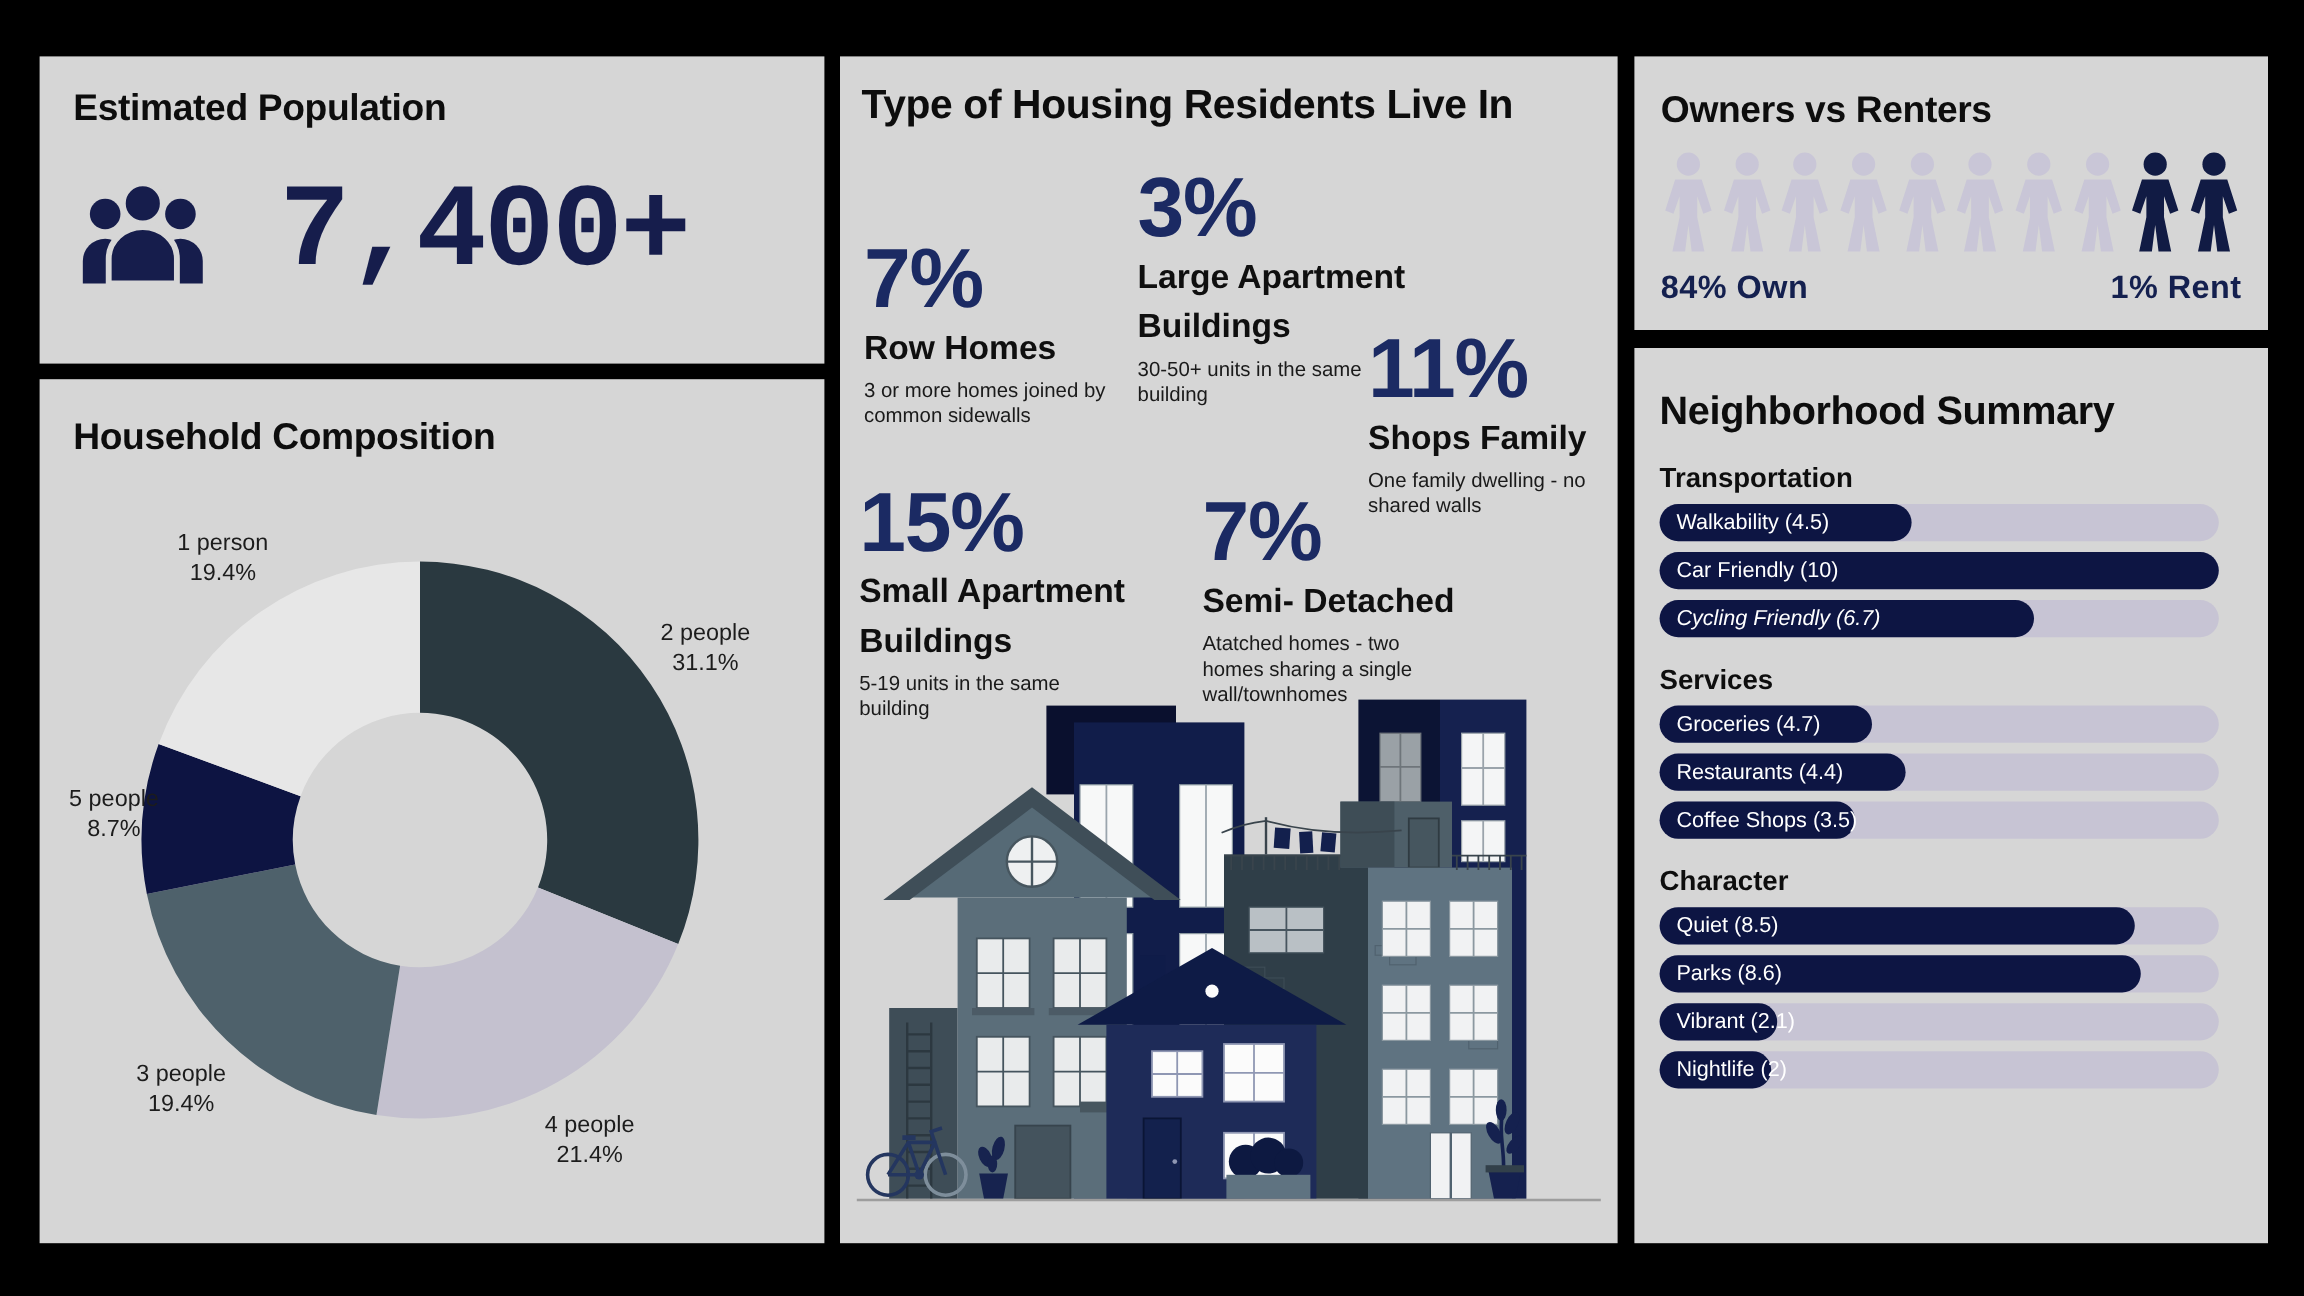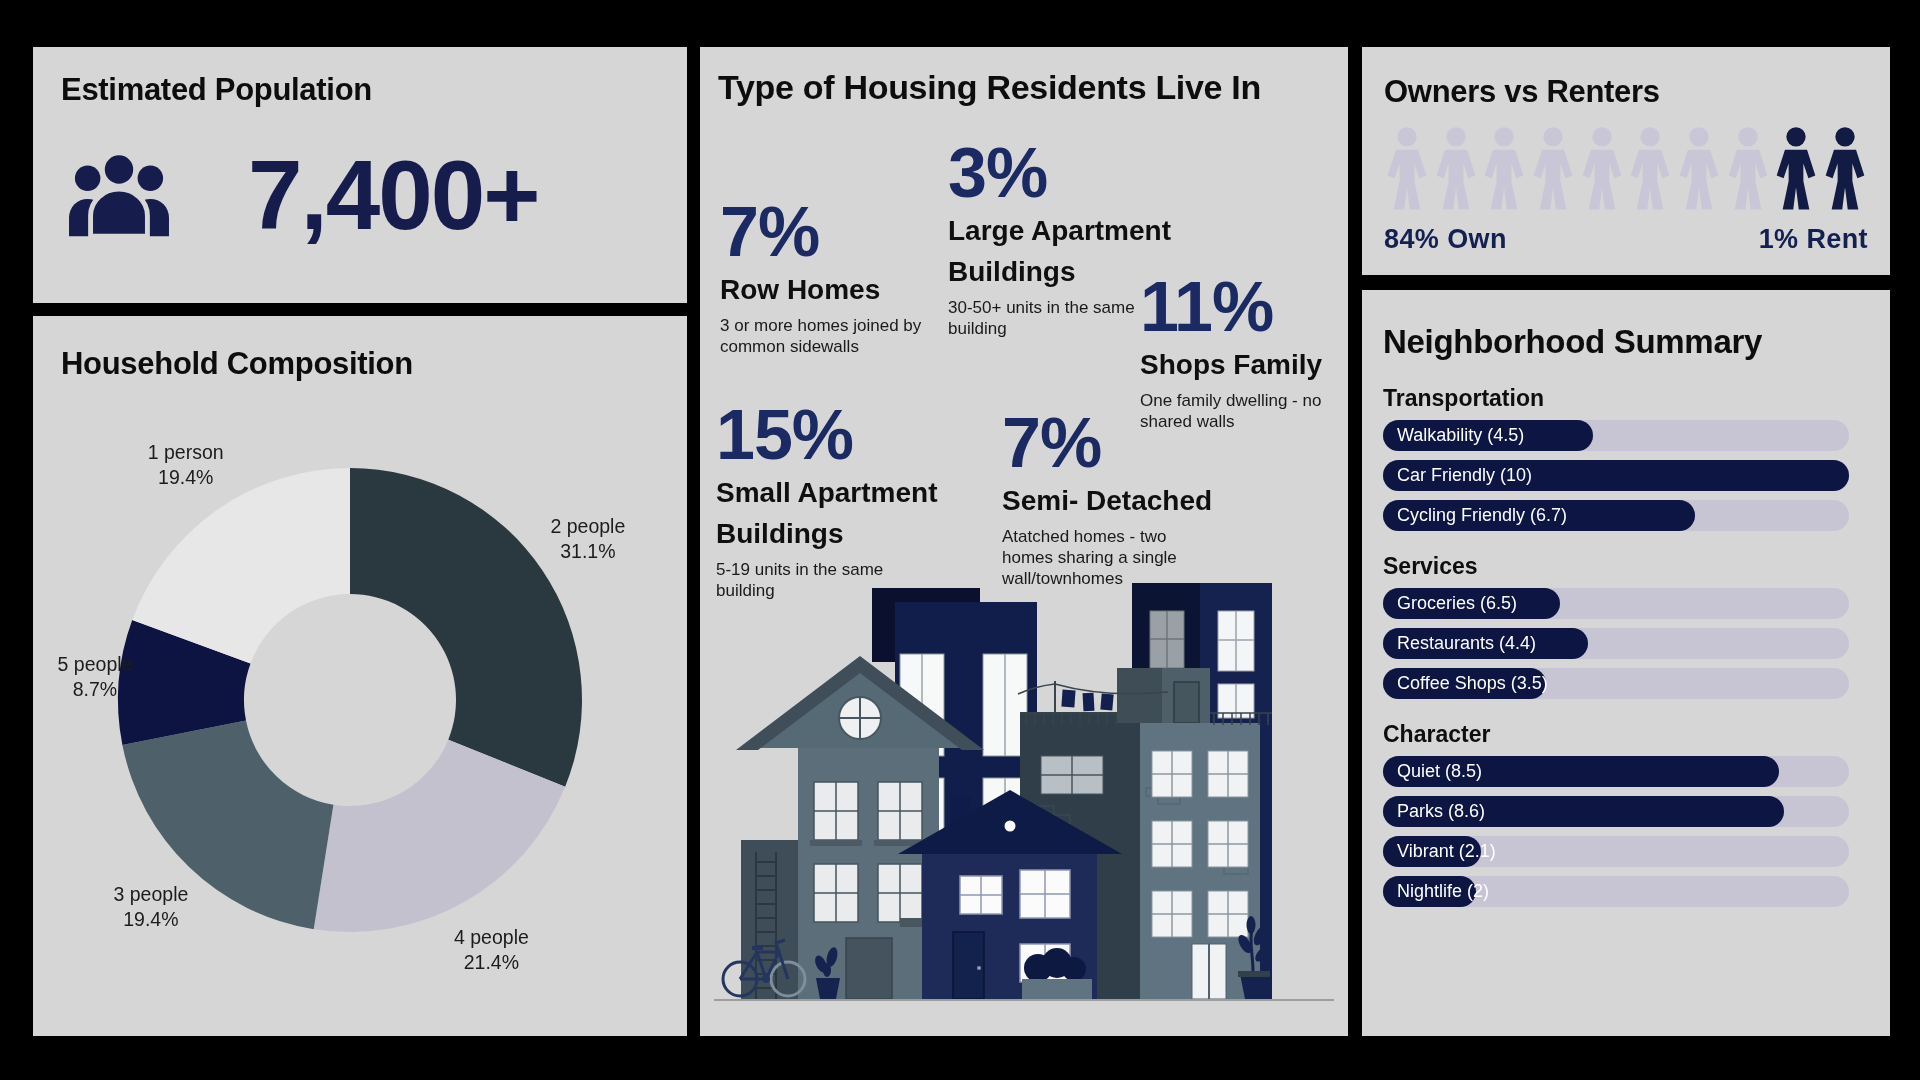--- a/index.html
+++ b/index.html
@@ -4,21 +4,21 @@
 <style>
   * { box-sizing: border-box; margin: 0; padding: 0; }
   html,body { background:#ffffff; }
   body { font-family: "Liberation Sans", sans-serif; }
   .page { position:relative; width:1920px; height:1080px; background:#000000; overflow:hidden; }
   .card { position:absolute; background:#d6d6d6; }
   .card-title { font-size:31px; font-weight:700; color:#0d0d0d; letter-spacing:-0.3px; }
 
   
   #card-population { left:33px; top:47px; width:654px; height:256px; padding:25px 28px; }
-  .pop-row { display:flex; align-items:center; gap:75px; margin-top:38px; padding-left:4px; }
+  .pop-row { display:flex; align-items:center; gap:60px; margin-top:38px; padding-left:4px;font-family:Liberation Mono, monospace; }
   .pop-row svg { width:108px; height:98px; flex:0 0 auto; }
   .pop-value { font-size:98px; font-weight:700; color:#161d4c; letter-spacing:-2px; line-height:1; }
 
   
   #card-household { left:33px; top:316px; width:654px; height:720px; }
   #card-household .card-title { position:absolute; left:28px; top:30px; }
   #donut-svg { position:absolute; left:0; top:0; width:654px; height:720px; }
   .donut-label { font-size:19.5px; fill:#1c1c1c; }
 
   
@@ -370,30 +370,30 @@
             <div class="bar-fill" style="width: 45%;">
               <span class="bar-label">Walkability (4.5)</span>
             </div>
           </div>
           <div class="bar-track">
             <div class="bar-fill" style="width: 100%;">
               <span class="bar-label">Car Friendly (10)</span>
             </div>
           </div>
           <div class="bar-track">
-            <div class="bar-fill" style="width: 67%;">
+            <div class="bar-fill" style="width: 67%; font-style: italic;">
               <span class="bar-label">Cycling Friendly (6.7)</span>
             </div>
           </div>
         </div>
         <div class="summary-section">
           <h3>Services</h3>
           <div class="bar-track">
             <div class="bar-fill" style="width: 38%;">
-              <span class="bar-label">Groceries (6.5)</span>
+              <span class="bar-label">Groceries (4.7)</span>
             </div>
           </div>
           <div class="bar-track">
             <div class="bar-fill" style="width: 44%;">
               <span class="bar-label">Restaurants (4.4)</span>
             </div>
           </div>
           <div class="bar-track">
             <div class="bar-fill" style="width: 35%;">
               <span class="bar-label">Coffee Shops (3.5)</span>

